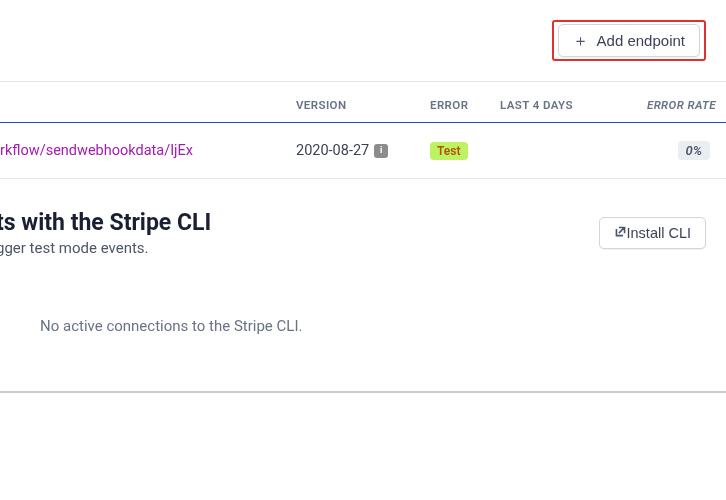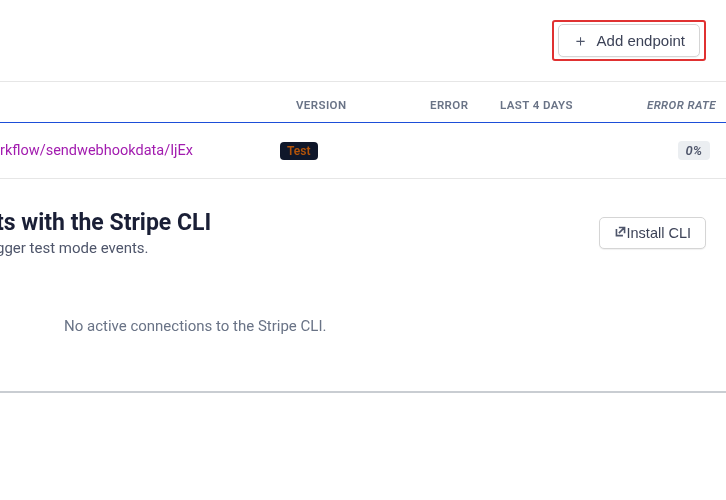--- a/index.html
+++ b/index.html
@@ -93,21 +93,21 @@
       height: 14px;
       background: #8c8c8c;
       border-radius: 3px;
       color: #fff;
       font-size: 9px;
       font-weight: 700;
       line-height: 1;
     }
     .mode-badge {
       display: inline-block;
-      background: #0f172a;
+      background: #bef264;
       color: #b35309;
       font-size: 12px;
       font-weight: 600;
       padding: 2px 7px;
       border-radius: 4px;
     }
     .error-badge {
       display: inline-block;
       background: #ebeef1;
       color: #4f566b;
@@ -151,21 +151,21 @@
       margin-top: 8px;
     }
     .external-icon svg {
       width: 13px;
       height: 13px;
       stroke: #4f566b;
       stroke-width: 2;
       fill: none;
     }
     .no-connections {
-      padding: 40px 20px 56px 64px;
+      padding: 40px 20px 56px 40px;
       font-size: 15px;
       color: #697386;
       border-bottom: 2px solid #c9cdd2;
     }
   </style>
 </head>
 <body>
 
 <div class="top-section">
   <div class="add-endpoint-wrapper">
@@ -179,20 +179,24 @@
 <div class="table-section">
   <div class="table-header">
     <div class="col-url"></div>
     <div class="col-version">VERSION</div>
     <div class="col-mode">ERROR</div>
     <div class="col-last7">LAST 4 DAYS</div>
     <div class="col-error">ERROR RATE</div>
   </div>
   <div class="table-row">
     <div class="col-url url-cell">rkflow/sendwebhookdata/IjEx</div>
+    <div class="col-version version-cell">
+      <span>2020-08-27</span>
+      <span class="info-badge">i</span>
+    </div>
     <div class="col-mode">
       <span class="mode-badge">Test</span>
     </div>
     <div class="col-last7"></div>
     <div class="col-error">
       <span class="error-badge">0%</span>
     </div>
   </div>
 </div>
 

